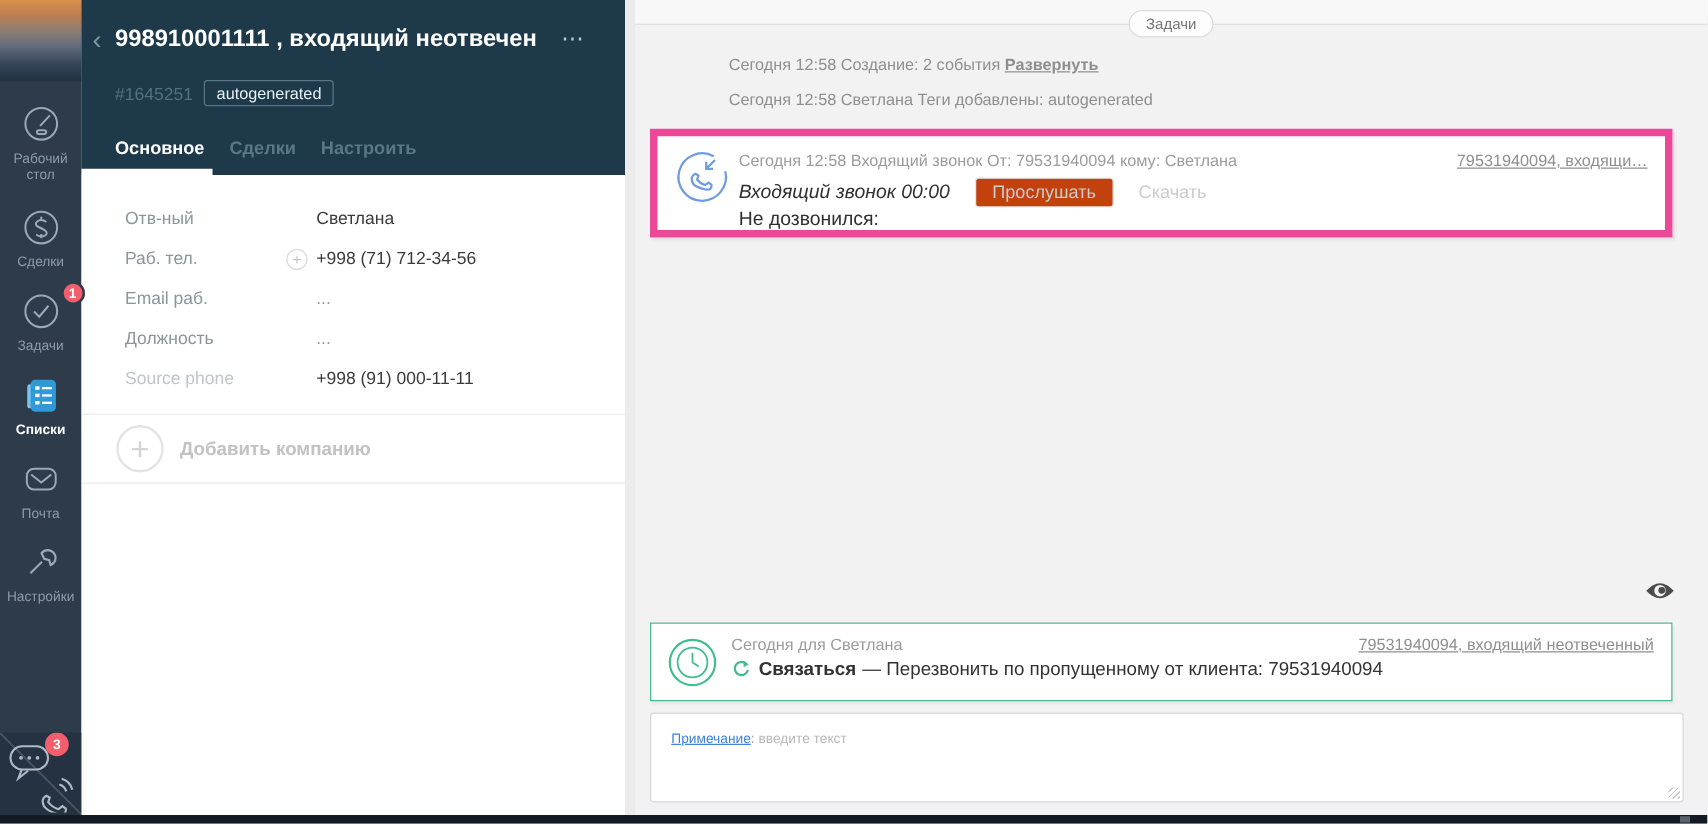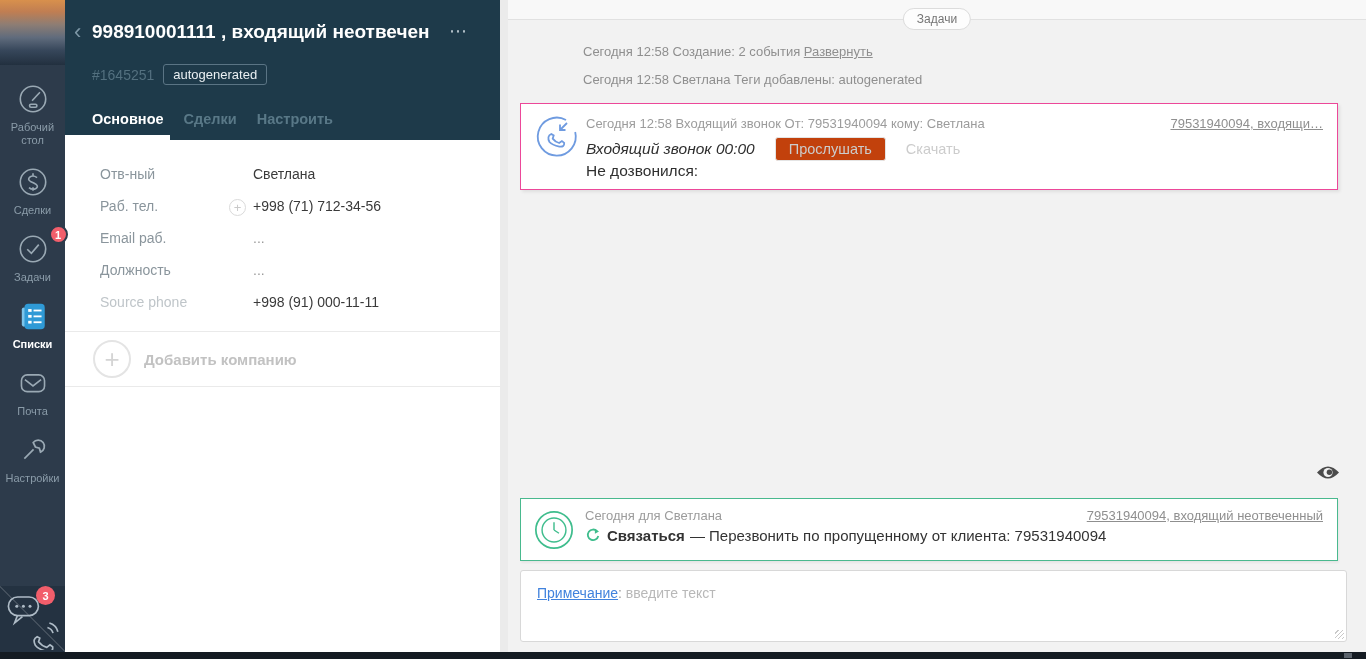--- a/index.html
+++ b/index.html
@@ -60,23 +60,23 @@
 
   .gutter { position:absolute; left:500px; top:0; width:8px; height:652px; background:#ebebeb; }
 
   
   .feed { position:absolute; left:508px; top:0; width:858px; height:652px; background:#f2f2f2; }
   .feed-topband { position:absolute; left:0; top:0; width:858px; height:20px; background:#f8f8f8; border-bottom:1px solid #e1e1e1; }
   .date-pill { position:absolute; left:50%; top:8px; transform:translateX(-50%); background:#fdfdfd;
     border:1px solid #dcdcdc; border-radius:12px; padding:3px 13px; font-size:12px; color:#757575; z-index:2; }
   .events { position:absolute; left:75px; top:44px; font-size:13px; color:#8f8f8f; }
   .event-line { margin-bottom:13px; }
-  .event-link { color:#8f8f8f; text-decoration:underline; cursor:pointer; }
-
-  .card { position:absolute; background:#fff; border:1px solid #ec4899; box-shadow:2px 2px 3px rgba(0,0,0,.08); }
+  .event-link { color:#8f8f8f; text-decoration:underline; cursor:pointer;font-weight:bold; }
+
+  .card { position:absolute; background:#fff; border:6px solid #ec4899; box-shadow:2px 2px 3px rgba(0,0,0,.08); }
   .call-card { left:12px; top:103px; width:818px; height:87px; }
   .call-icon { position:absolute; left:14px; top:10px; color:#6f9be0; }
   .card-meta { position:absolute; left:65px; top:12px; font-size:13px; color:#9c9c9c; white-space:nowrap; }
   .card-link { position:absolute; right:14px; top:12px; font-size:13px; color:#8f8f8f; text-decoration:underline;
     cursor:pointer; white-space:nowrap; }
   .call-line2 { position:absolute; left:65px; top:33px; display:flex; align-items:center; }
   .call-duration { font-size:15.5px; color:#2f2f2f;font-style:italic; }
   .listen-btn { margin-left:20px; border:1px solid #e4e4e4; border-radius:3px; background:#c2410c;
     padding:3px 13px; font-size:14.5px; color:#ccc; cursor:default; }
   .download-btn { margin-left:20px; font-size:14.5px; color:#ccc; cursor:default; }
@@ -85,21 +85,21 @@
   .eye-btn { position:absolute; right:26px; top:464px; cursor:pointer; }
 
   .task-card { left:12px; top:498px; width:818px; height:63px; border:1px solid #49b98e; box-shadow:1px 2px 2px rgba(0,0,0,.05); }
   .task-icon { position:absolute; left:12px; top:10px; color:#3fbd8d; }
   .task-line2 { position:absolute; left:64px; top:28px; display:flex; align-items:center; font-size:15px; color:#333; }
   .task-type { font-weight:bold; margin:0 5px; }
   .refresh-wrap { display:flex; align-items:center; margin-right:2px; }
 
   .note-box { position:absolute; left:12px; top:570px; width:827px; height:72px; background:#fff;
     border:1px solid #d8d8d8; border-radius:3px; cursor:text; }
-  .note-inner { padding:14px 0 0 16px; font-size:14px; }
+  .note-inner { padding:14px 0 0 16px; font-size:11px; }
   .note-label { color:#4082dd; text-decoration:underline; cursor:pointer; }
   .note-colon { color:#9a9a9a; }
   .note-placeholder { color:#b8b8b8; }
   .note-grip { position:absolute; right:2px; bottom:2px; width:9px; height:9px;
     background:repeating-linear-gradient(135deg, transparent 0 2px, #c9c9c9 2px 3px); }
 
   .bottombar { position:absolute; left:0; bottom:0; width:1366px; height:7px; background:#141b22; }
   .bar-handle { position:absolute; right:14px; top:1px; width:8px; height:5px; background:#5b636c; }
 
   svg { display:block; }

